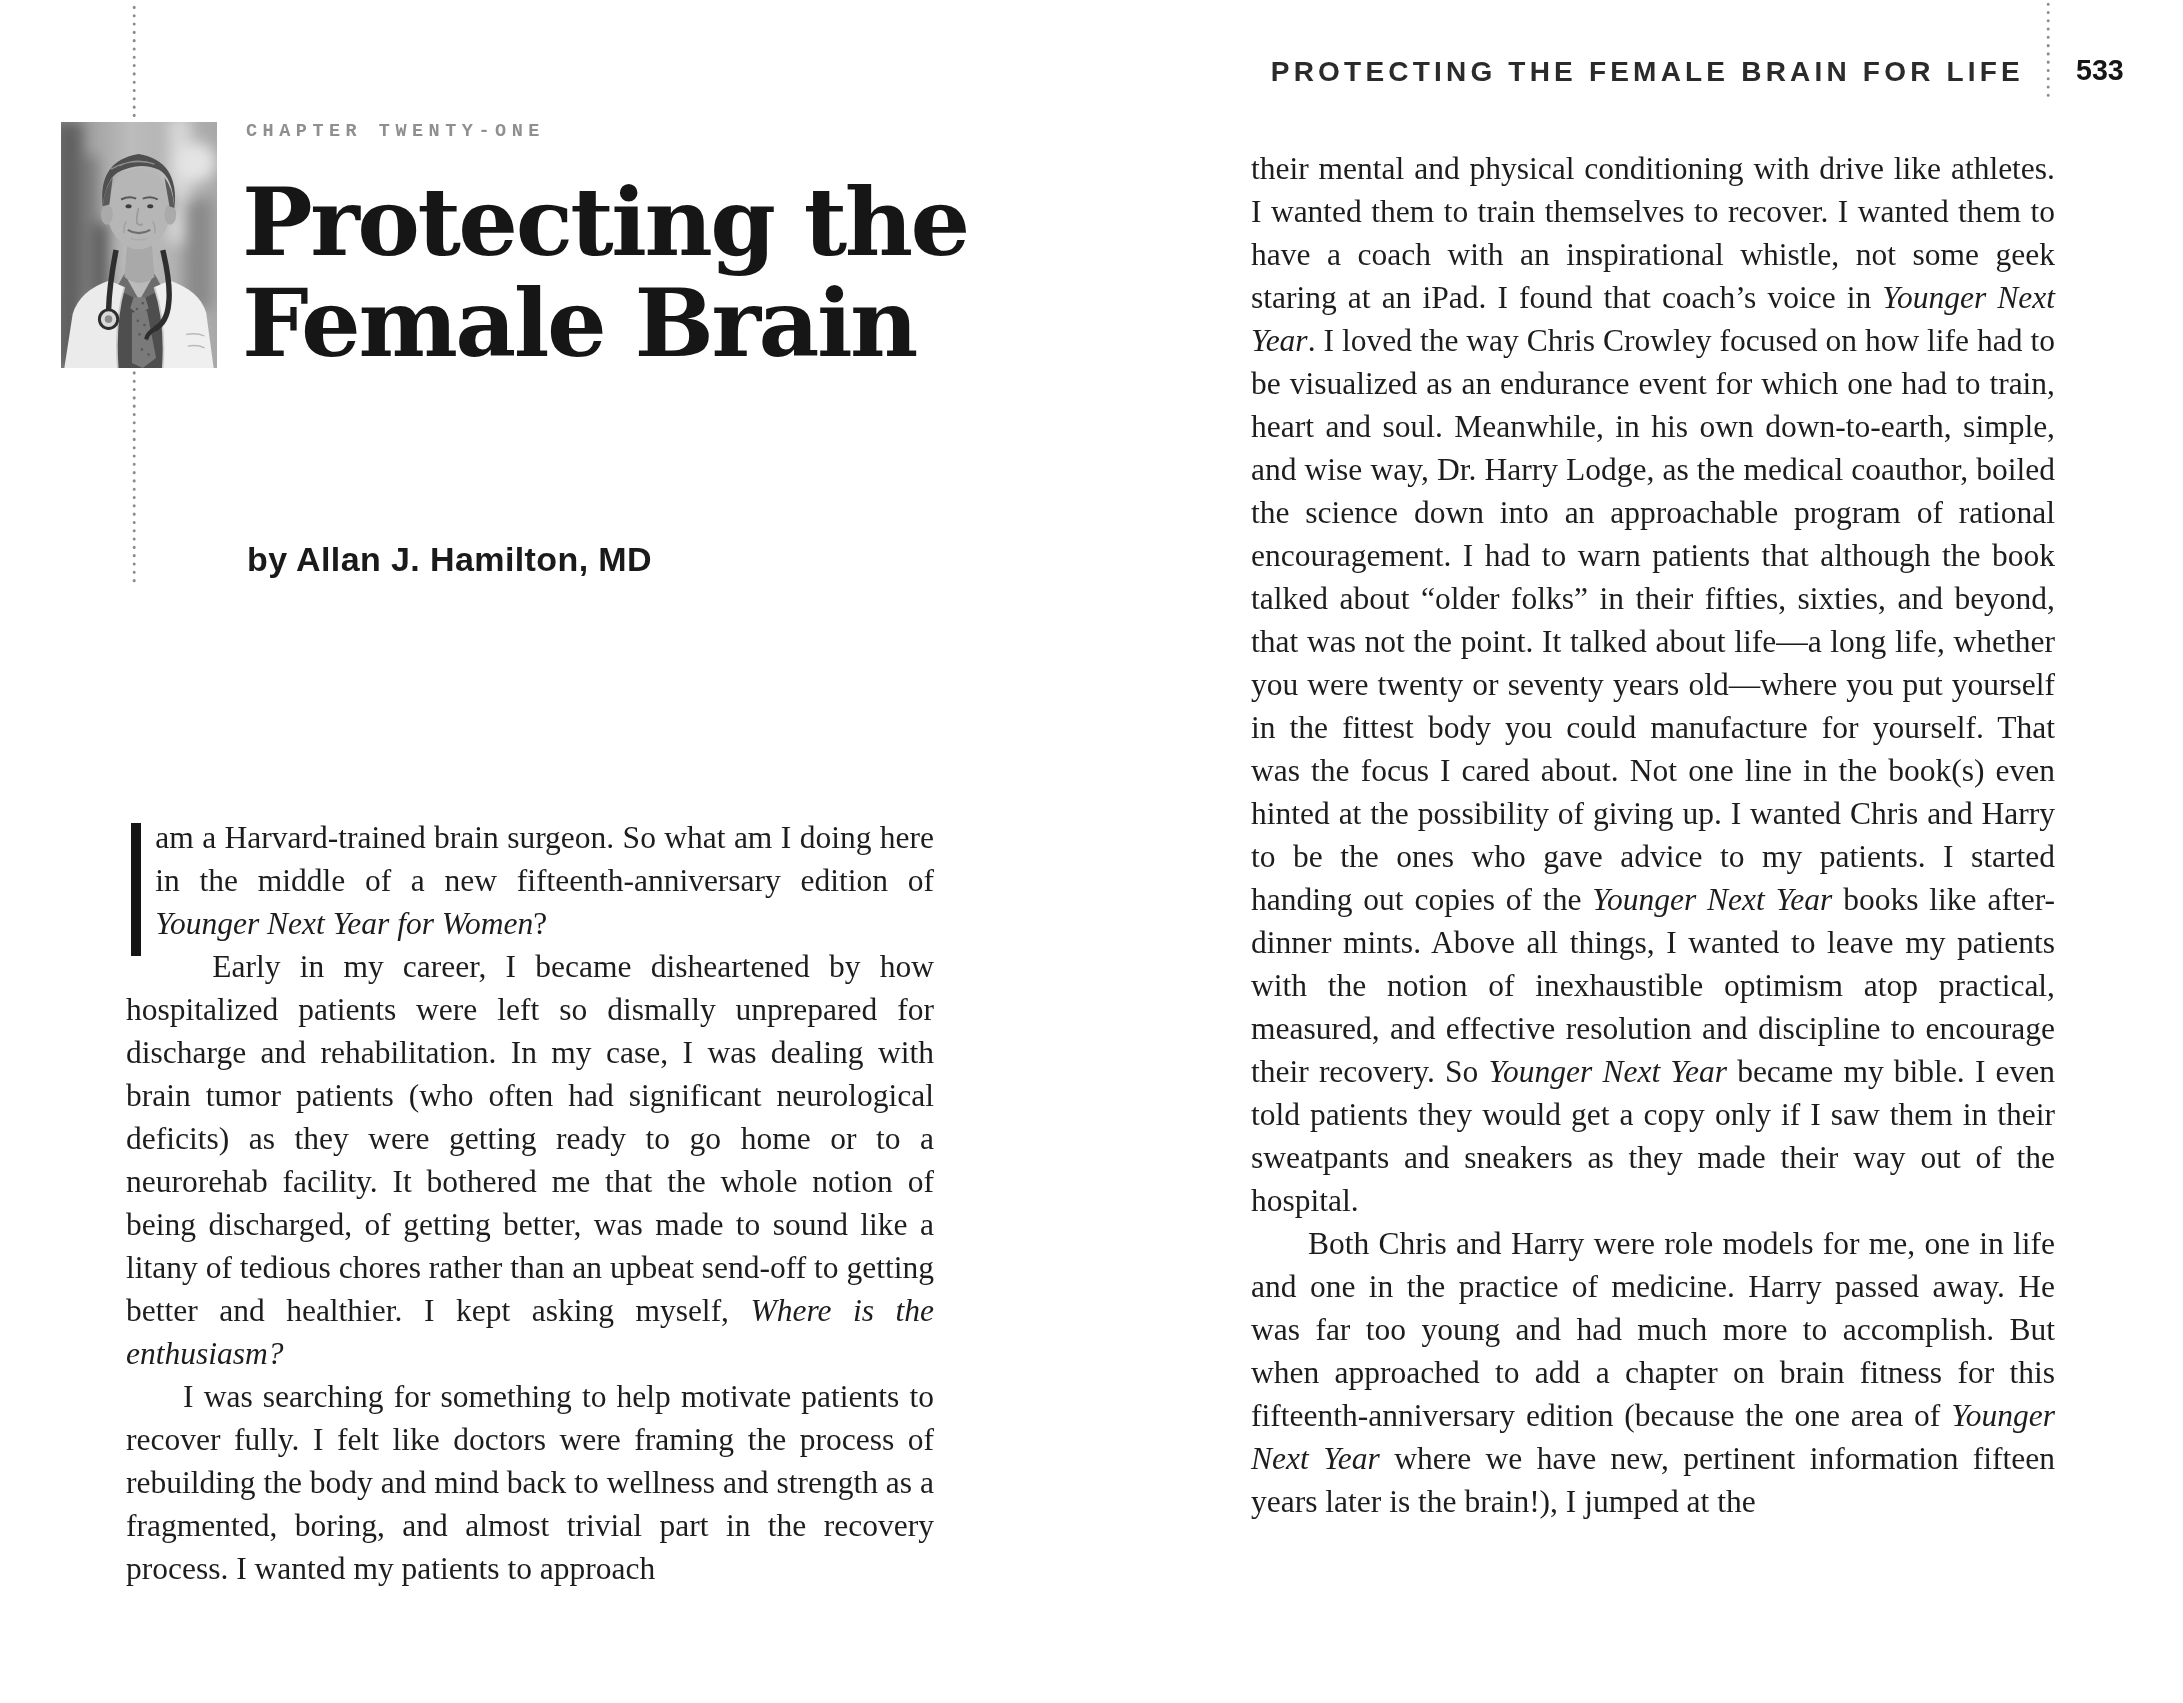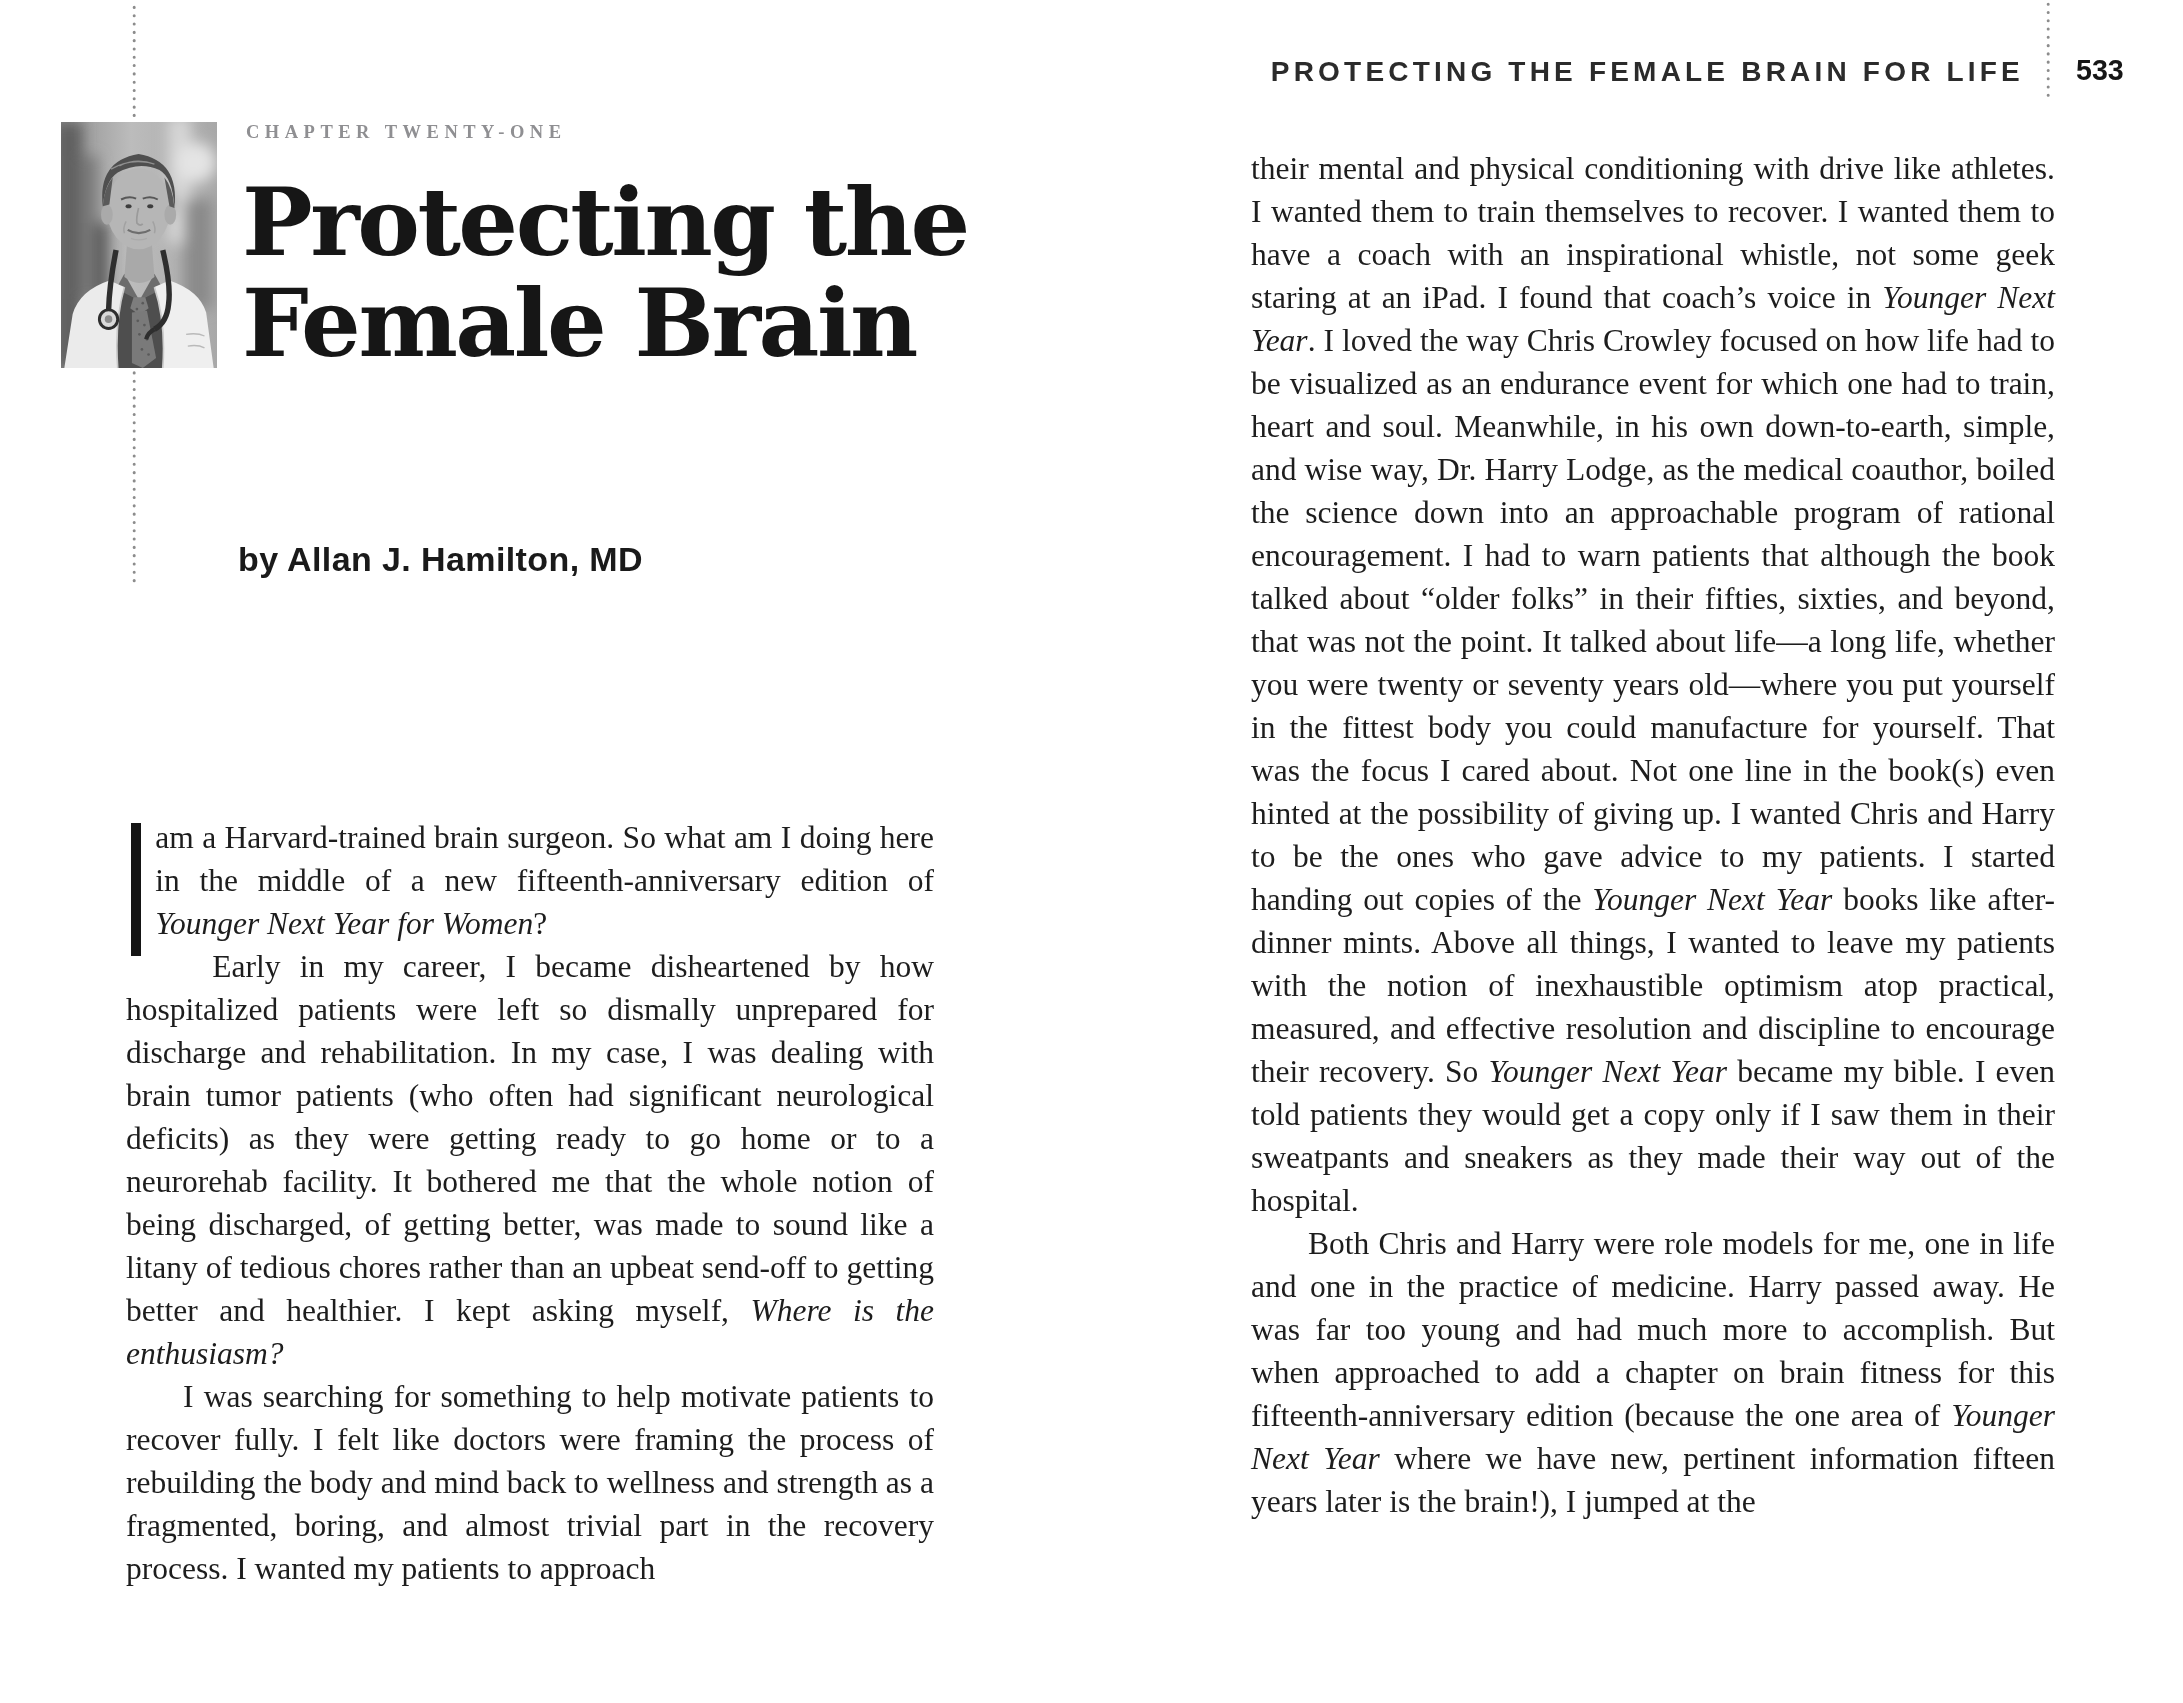--- a/index.html
+++ b/index.html
@@ -8,26 +8,26 @@
 
   
   .rule{position:absolute;}
 
   
   .photo{position:absolute;left:61px;top:122px;width:156px;height:246px;z-index:2;}
   .photo svg{display:block;width:100%;height:100%;}
 
   
   .chapter-label{position:absolute;left:246px;top:123px;
-                 font-family:Liberation Serif, serif;font-weight:700;font-size:18.5px;line-height:18.5px;
+                 font-family:Liberation Mono, monospace;font-weight:700;font-size:18.5px;line-height:18.5px;
                  letter-spacing:5.5px;color:#8f8f92;white-space:nowrap;}
   .title{position:absolute;left:242px;top:172px;margin:0;
          font-family:"DejaVu Serif",serif;font-weight:700;font-size:94px;line-height:101px;
          letter-spacing:-2.5px;color:#161616;}
-  .byline{position:absolute;left:238px;top:542px;
+  .byline{position:absolute;left:247px;top:542px;
           font-family:"Liberation Sans",sans-serif;font-weight:700;font-size:34px;line-height:34px;
           letter-spacing:0.4px;color:#1a1a1a;white-space:nowrap;}
 
   
   .col{position:absolute;text-align:justify;font-size:31.5px;line-height:43px;color:#1d1d1d;}
   .col p{margin:0;}
   .col p.indent{text-indent:57px;}
   .col em{font-style:italic;}
   .col-left{left:126px;top:816px;width:808px;}
   .col-right{left:1251px;top:147px;width:804px;}

